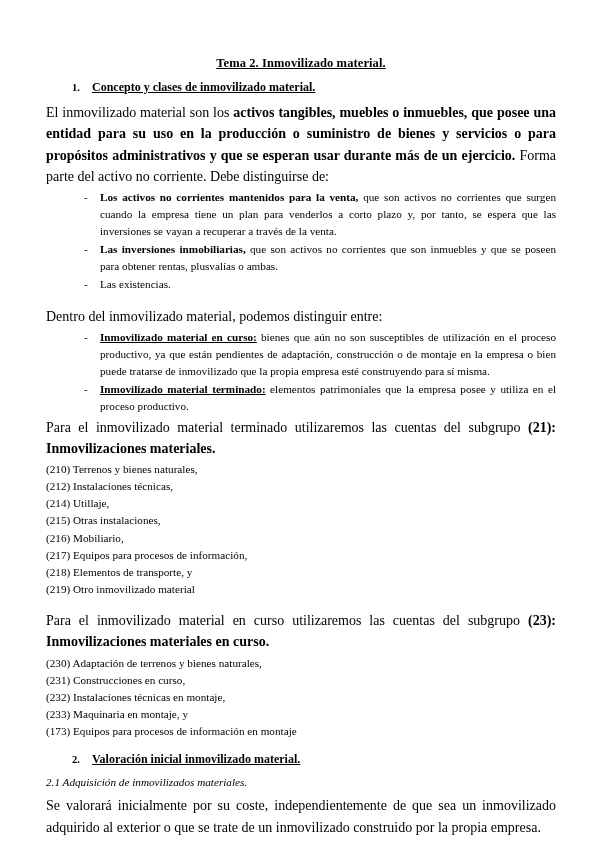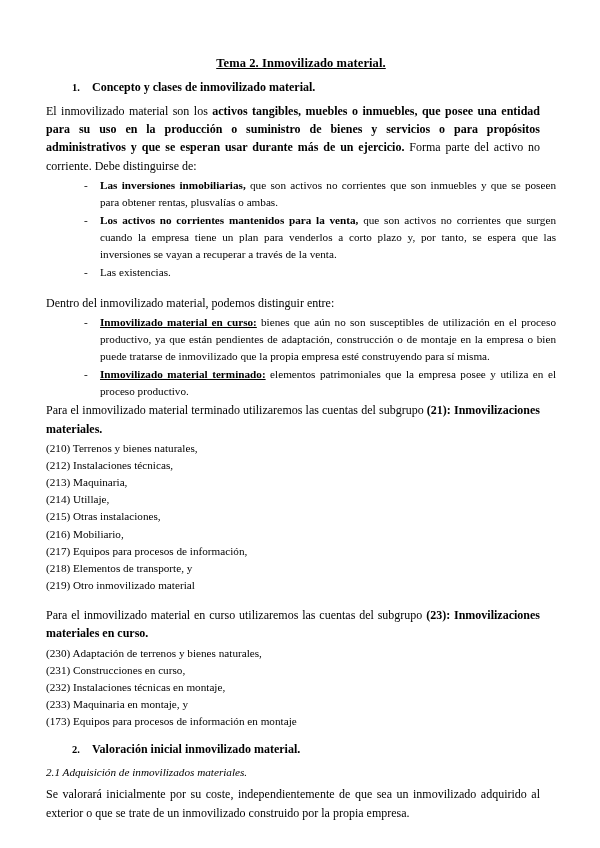--- a/index.html
+++ b/index.html
@@ -36,24 +36,25 @@
     padding-left: 26px;
   }
   .section-heading .num {
     font-weight: bold;
     font-size: 10.5px;
     min-width: 20px;
   }
   .section-heading .htxt {
     font-weight: bold;
     font-size: 12px;
+    text-decoration: underline;
   }
   p.body {
-    margin: 0 16px 2px 0;
-    font-size: 12px;
+    margin: 0 0 2px 0;
+    font-size: 14px;
     line-height: 1.52;
     text-align: justify;
   }
   .gap {
     height: 12px;
   }
   ul.dashlist {
     list-style: none;
     margin: 0 0 0 0;
     padding: 0 0 0 38px;
@@ -94,40 +95,39 @@
   <div class="doc-title">Tema 2. Inmovilizado material.</div>
 
   <div class="section-heading">
     <span class="num">1.</span>
     <span class="htxt">Concepto y clases de inmovilizado material.</span>
   </div>
 
   <p class="body"><span>El inmovilizado material son los </span><span class="bold">activos tangibles, muebles o inmuebles, que posee una entidad para su uso en la producción o suministro de bienes y servicios o para propósitos administrativos y que se esperan usar durante más de un ejercicio.</span><span> Forma parte del activo no corriente. Debe distinguirse de:</span></p>
 
   <ul class="dashlist">
+    <li><span class="bold">Los activos no corrientes mantenidos para la venta,</span><span> que son activos no corrientes que surgen cuando la empresa tiene un plan para venderlos a corto plazo y, por tanto, se espera que las inversiones se vayan a recuperar a través de la venta.</span></li>
     <li><span class="bold">Las inversiones inmobiliarias,</span><span> que son activos no corrientes que son inmuebles y que se poseen para obtener rentas, plusvalías o ambas.</span></li>
-    <li><span class="bold">Los activos no corrientes mantenidos para la venta,</span><span> que son activos no corrientes que surgen cuando la empresa tiene un plan para venderlos a corto plazo y, por tanto, se espera que las inversiones se vayan a recuperar a través de la venta.</span></li>
     <li><span>Las existencias.</span><span></span></li>
   </ul>
 
   <div class="gap"></div>
 
   <p class="body">Dentro del inmovilizado material, podemos distinguir entre:</p>
 
   <ul class="dashlist">
     <li><span class="uline-bold">Inmovilizado material en curso:</span><span> bienes que aún no son susceptibles de utilización en el proceso productivo, ya que están pendientes de adaptación, construcción o de montaje en la empresa o bien puede tratarse de inmovilizado que la propia empresa esté construyendo para sí misma.</span></li>
     <li><span class="uline-bold">Inmovilizado material terminado:</span><span> elementos patrimoniales que la empresa posee y utiliza en el proceso productivo.</span></li>
   </ul>
 
   <p class="body"><span>Para el inmovilizado material terminado utilizaremos las cuentas del subgrupo </span><span class="bold">(21): Inmovilizaciones materiales.</span></p>
 
   <div class="accounts">
     <p>(210) Terrenos y bienes naturales,</p>
     <p>(212) Instalaciones técnicas,</p>
-    <p>(213) Maquinaria,</p>
     <p>(214) Utillaje,</p>
     <p>(215) Otras instalaciones,</p>
     <p>(216) Mobiliario,</p>
     <p>(217) Equipos para procesos de información,</p>
     <p>(218) Elementos de transporte, y</p>
     <p>(219) Otro inmovilizado material</p>
   </div>
 
   <div class="gap"></div>
 

